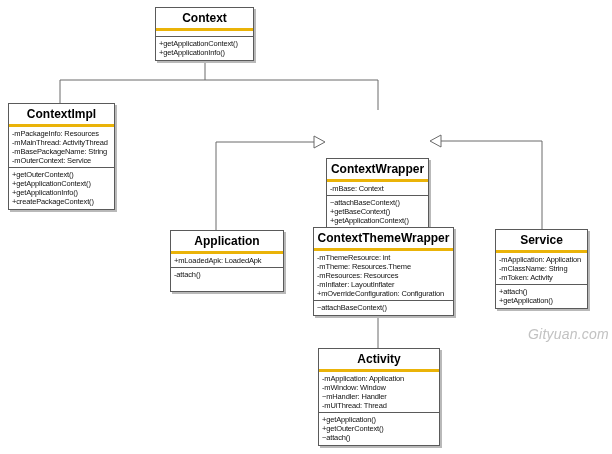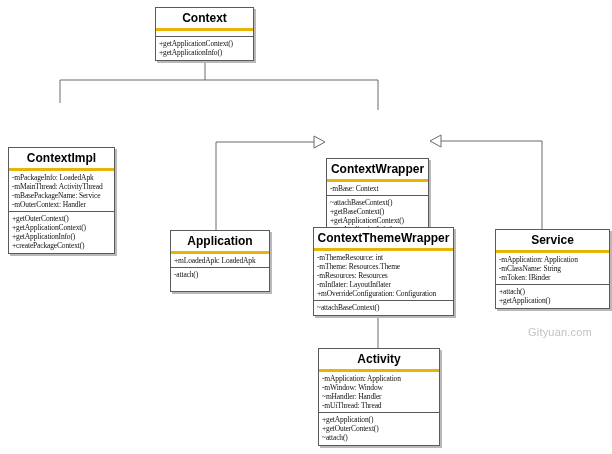--- a/index.html
+++ b/index.html
@@ -20,35 +20,35 @@
     white-space:nowrap;overflow:hidden;
   }
   .uml-attrs{
     padding:2px 2px 2px 3px;border-bottom:1px solid #5a5a5a;min-height:4px;
   }
   .uml-methods{
     padding:2px 2px 3px 3px;
   }
   .member-line{
     font-size:7.5px;line-height:9px;letter-spacing:-0.15px;
-    white-space:nowrap;overflow:hidden;color:#111111;font-family:Liberation Serif, serif;
+    white-space:nowrap;overflow:hidden;color:#111111;
   }
   
   #box-context            {left:155px;top:7px;  width:99px;}
-  #box-contextimpl        {left:8px;  top:103px;width:107px;margin-top:44px;}
+  #box-contextimpl        {left:8px;  top:103px;width:107px;}
   #box-contextwrapper     {left:326px;top:110px;width:103px;margin-top:48px;}
-  #box-application        {left:170px;top:230px;width:100px;min-height:52px;}
+  #box-application        {left:170px;top:230px;width:114px;min-height:52px;}
   #box-contextthemewrapper{left:313px;top:227px;width:141px;}
-  #box-service            {left:495px;top:229px;width:115px;}
+  #box-service            {left:495px;top:229px;width:93px;}
   #box-activity           {left:318px;top:348px;width:122px;}
   #box-context .uml-attrs{min-height:3px;padding:1px;}
   #box-application .uml-methods{min-height:18px;}
   .watermark{
     position:absolute;left:528px;top:326px;z-index:1;
-    font-size:11px;color:#c2c2c2;letter-spacing:0.2px;
+    font-size:14px;color:#c2c2c2;letter-spacing:0.2px;font-style:italic;
   }
 </style>
 </head>
 <body>
 
 <div id="canvas">
 
   <svg class="connectors" width="612" height="454" viewBox="0 0 612 454">
     <g stroke="#6a6a6a" stroke-width="1" fill="none">
 
@@ -76,24 +76,24 @@
     <div class="uml-attrs"></div>
     <div class="uml-methods">
         <div class="member-line">+getApplicationContext()</div>
         <div class="member-line">+getApplicationInfo()</div>
       </div>
   </div>
 
   <div class="uml-class" id="box-contextimpl">
     <div class="uml-title">ContextImpl</div>
     <div class="uml-attrs">
-        <div class="member-line">-mPackageInfo: LoadedApk</div>
+        <div class="member-line">-mPackageInfo: Resources</div>
         <div class="member-line">-mMainThread: ActivityThread</div>
-        <div class="member-line">-mBasePackageName: Service</div>
-        <div class="member-line">-mOuterContext: Handler</div>
+        <div class="member-line">-mBasePackageName: String</div>
+        <div class="member-line">-mOuterContext: Service</div>
       </div>
     <div class="uml-methods">
         <div class="member-line">+getOuterContext()</div>
         <div class="member-line">+getApplicationContext()</div>
         <div class="member-line">+getApplicationInfo()</div>
         <div class="member-line">+createPackageContext()</div>
       </div>
   </div>
 
   <div class="uml-class" id="box-contextwrapper">
@@ -131,21 +131,21 @@
     <div class="uml-methods">
         <div class="member-line">~attachBaseContext()</div>
       </div>
   </div>
 
   <div class="uml-class" id="box-service">
     <div class="uml-title">Service</div>
     <div class="uml-attrs">
         <div class="member-line">-mApplication: Application</div>
         <div class="member-line">-mClassName: String</div>
-        <div class="member-line">-mToken: IBinder</div>
+        <div class="member-line">-mToken: Activity</div>
       </div>
     <div class="uml-methods">
         <div class="member-line">+attach()</div>
         <div class="member-line">+getApplication()</div>
       </div>
   </div>
 
   <div class="uml-class" id="box-activity">
     <div class="uml-title">Activity</div>
     <div class="uml-attrs">

